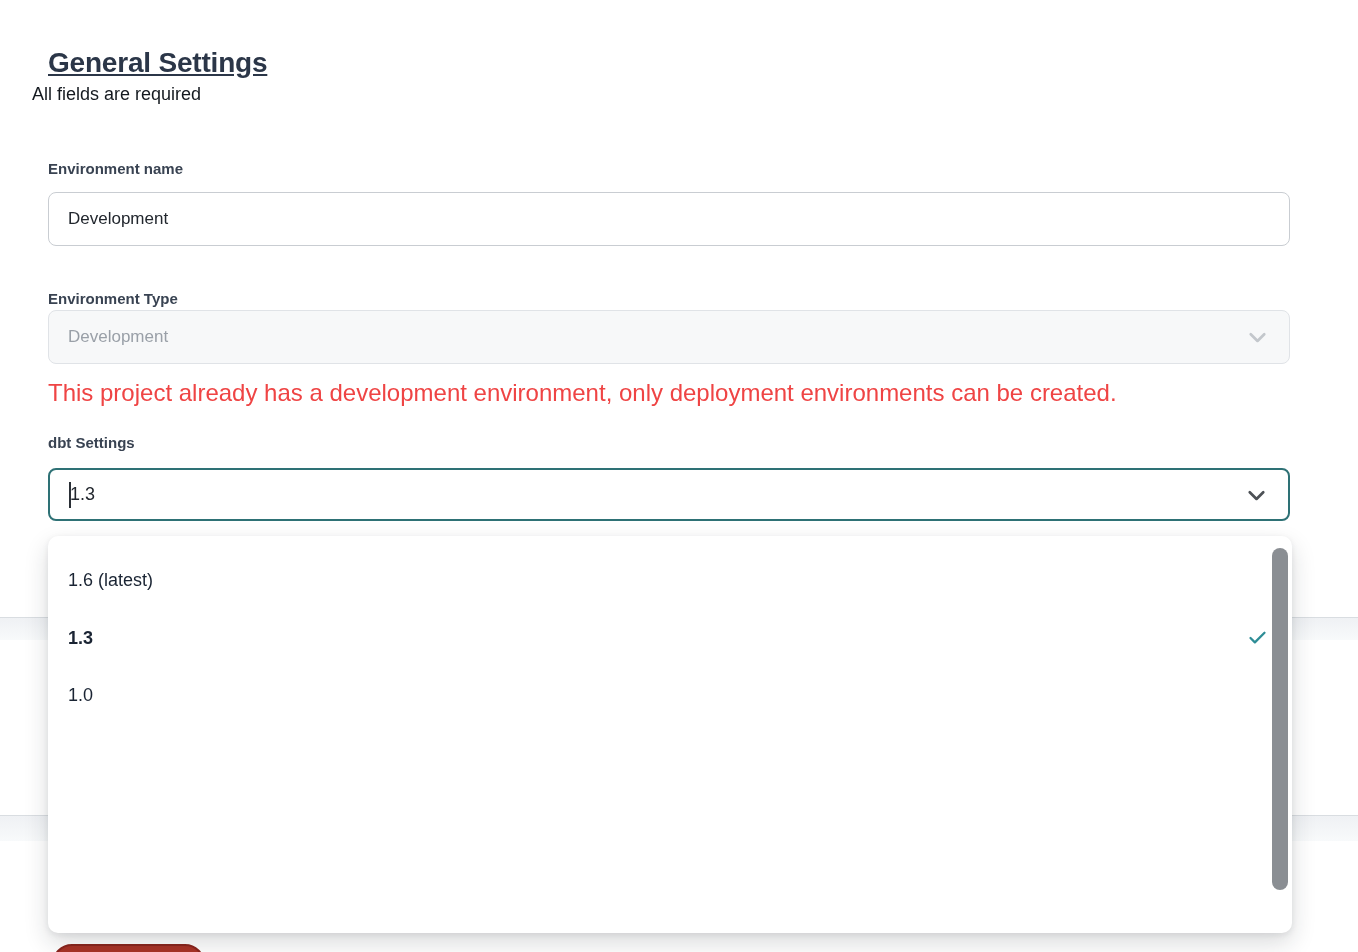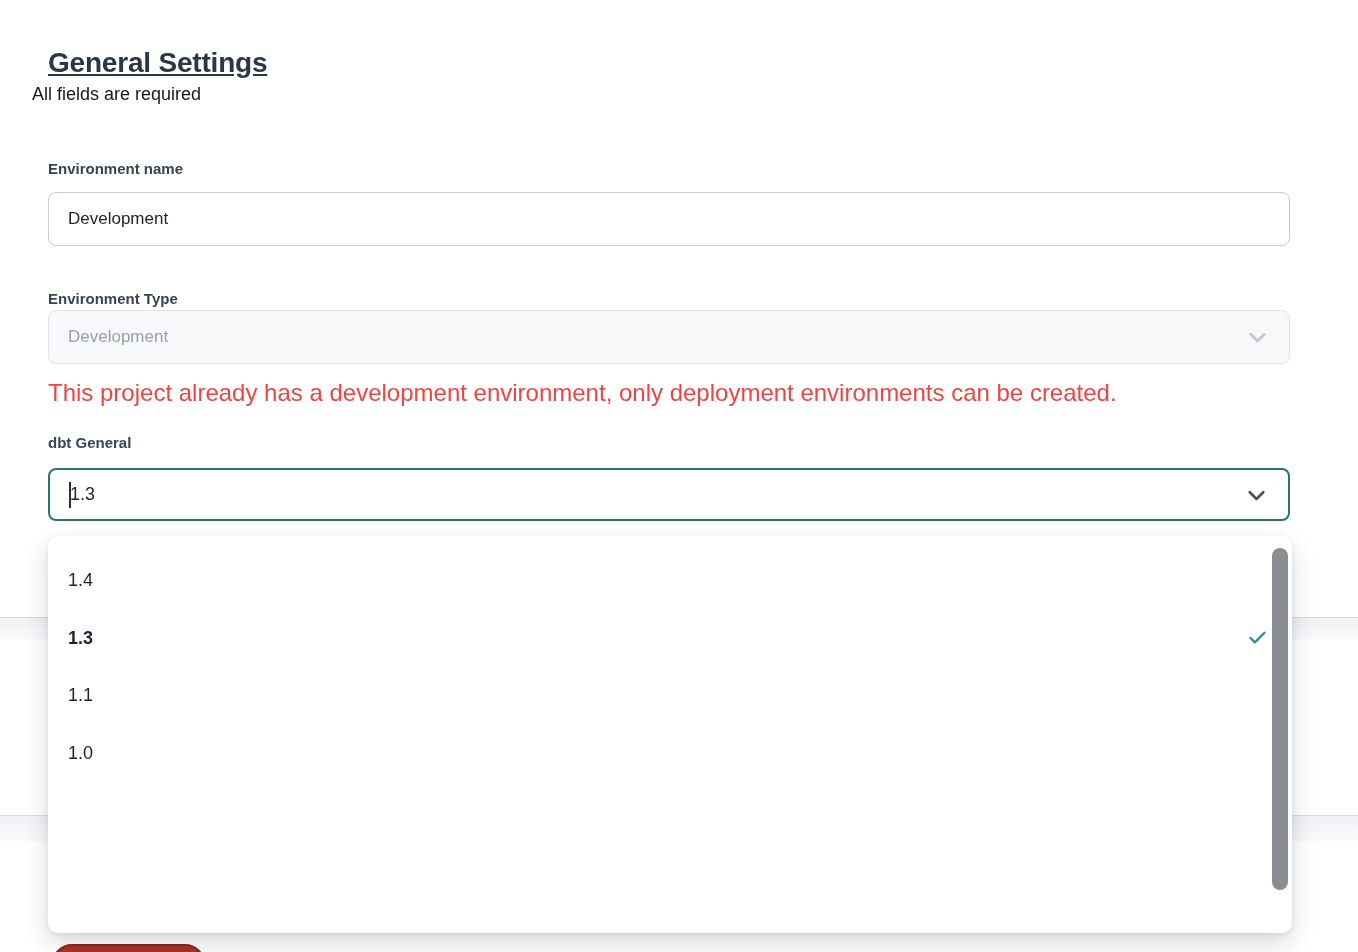--- a/index.html
+++ b/index.html
@@ -136,45 +136,42 @@
 <div class="abs select select-disabled">
   <span>Development</span>
   <span class="chevron chevron-muted">
     <svg width="27" height="27" viewBox="0 0 24 24" fill="none">
       <path d="M6 9.5l6 6 6-6" stroke="currentColor" stroke-width="2.4" stroke-linecap="round" stroke-linejoin="round"></path>
     </svg>
   </span>
 </div>
 <div class="abs helper-text">This project already has a development environment, only deployment environments can be created.</div>
 
-<label class="abs field-label label-3">dbt General</label>
+<label class="abs field-label label-3">dbt Settings</label>
 <div class="abs select select-focused">
   <span class="caret"></span>
   <span>1.3</span>
   <span class="chevron chevron-dark">
     <svg width="27" height="27" viewBox="0 0 24 24" fill="none">
       <path d="M6 9.5l6 6 6-6" stroke="currentColor" stroke-width="2.4" stroke-linecap="round" stroke-linejoin="round"></path>
     </svg>
   </span>
 </div>
 
 <div class="abs dropdown-panel">
   <div class="dropdown-option">
-    <span>1.4</span>
+    <span>1.6 (latest)</span>
   </div>
   <div class="dropdown-option selected">
     <span>1.3</span>
     <span class="option-check">
       <svg width="21" height="21" viewBox="0 0 24 24" fill="none">
         <path d="M20 6L9 17l-5-5" stroke="#2e8d96" stroke-width="2.6" stroke-linecap="round" stroke-linejoin="round"></path>
       </svg>
     </span>
   </div>
   <div class="dropdown-option">
-    <span>1.1</span>
-  </div>
-  <div class="dropdown-option">
     <span>1.0</span>
   </div>
   <div class="scrollbar-thumb"></div>
 </div>
 
 <button class="abs danger-button"></button>
 
 </body></html>

